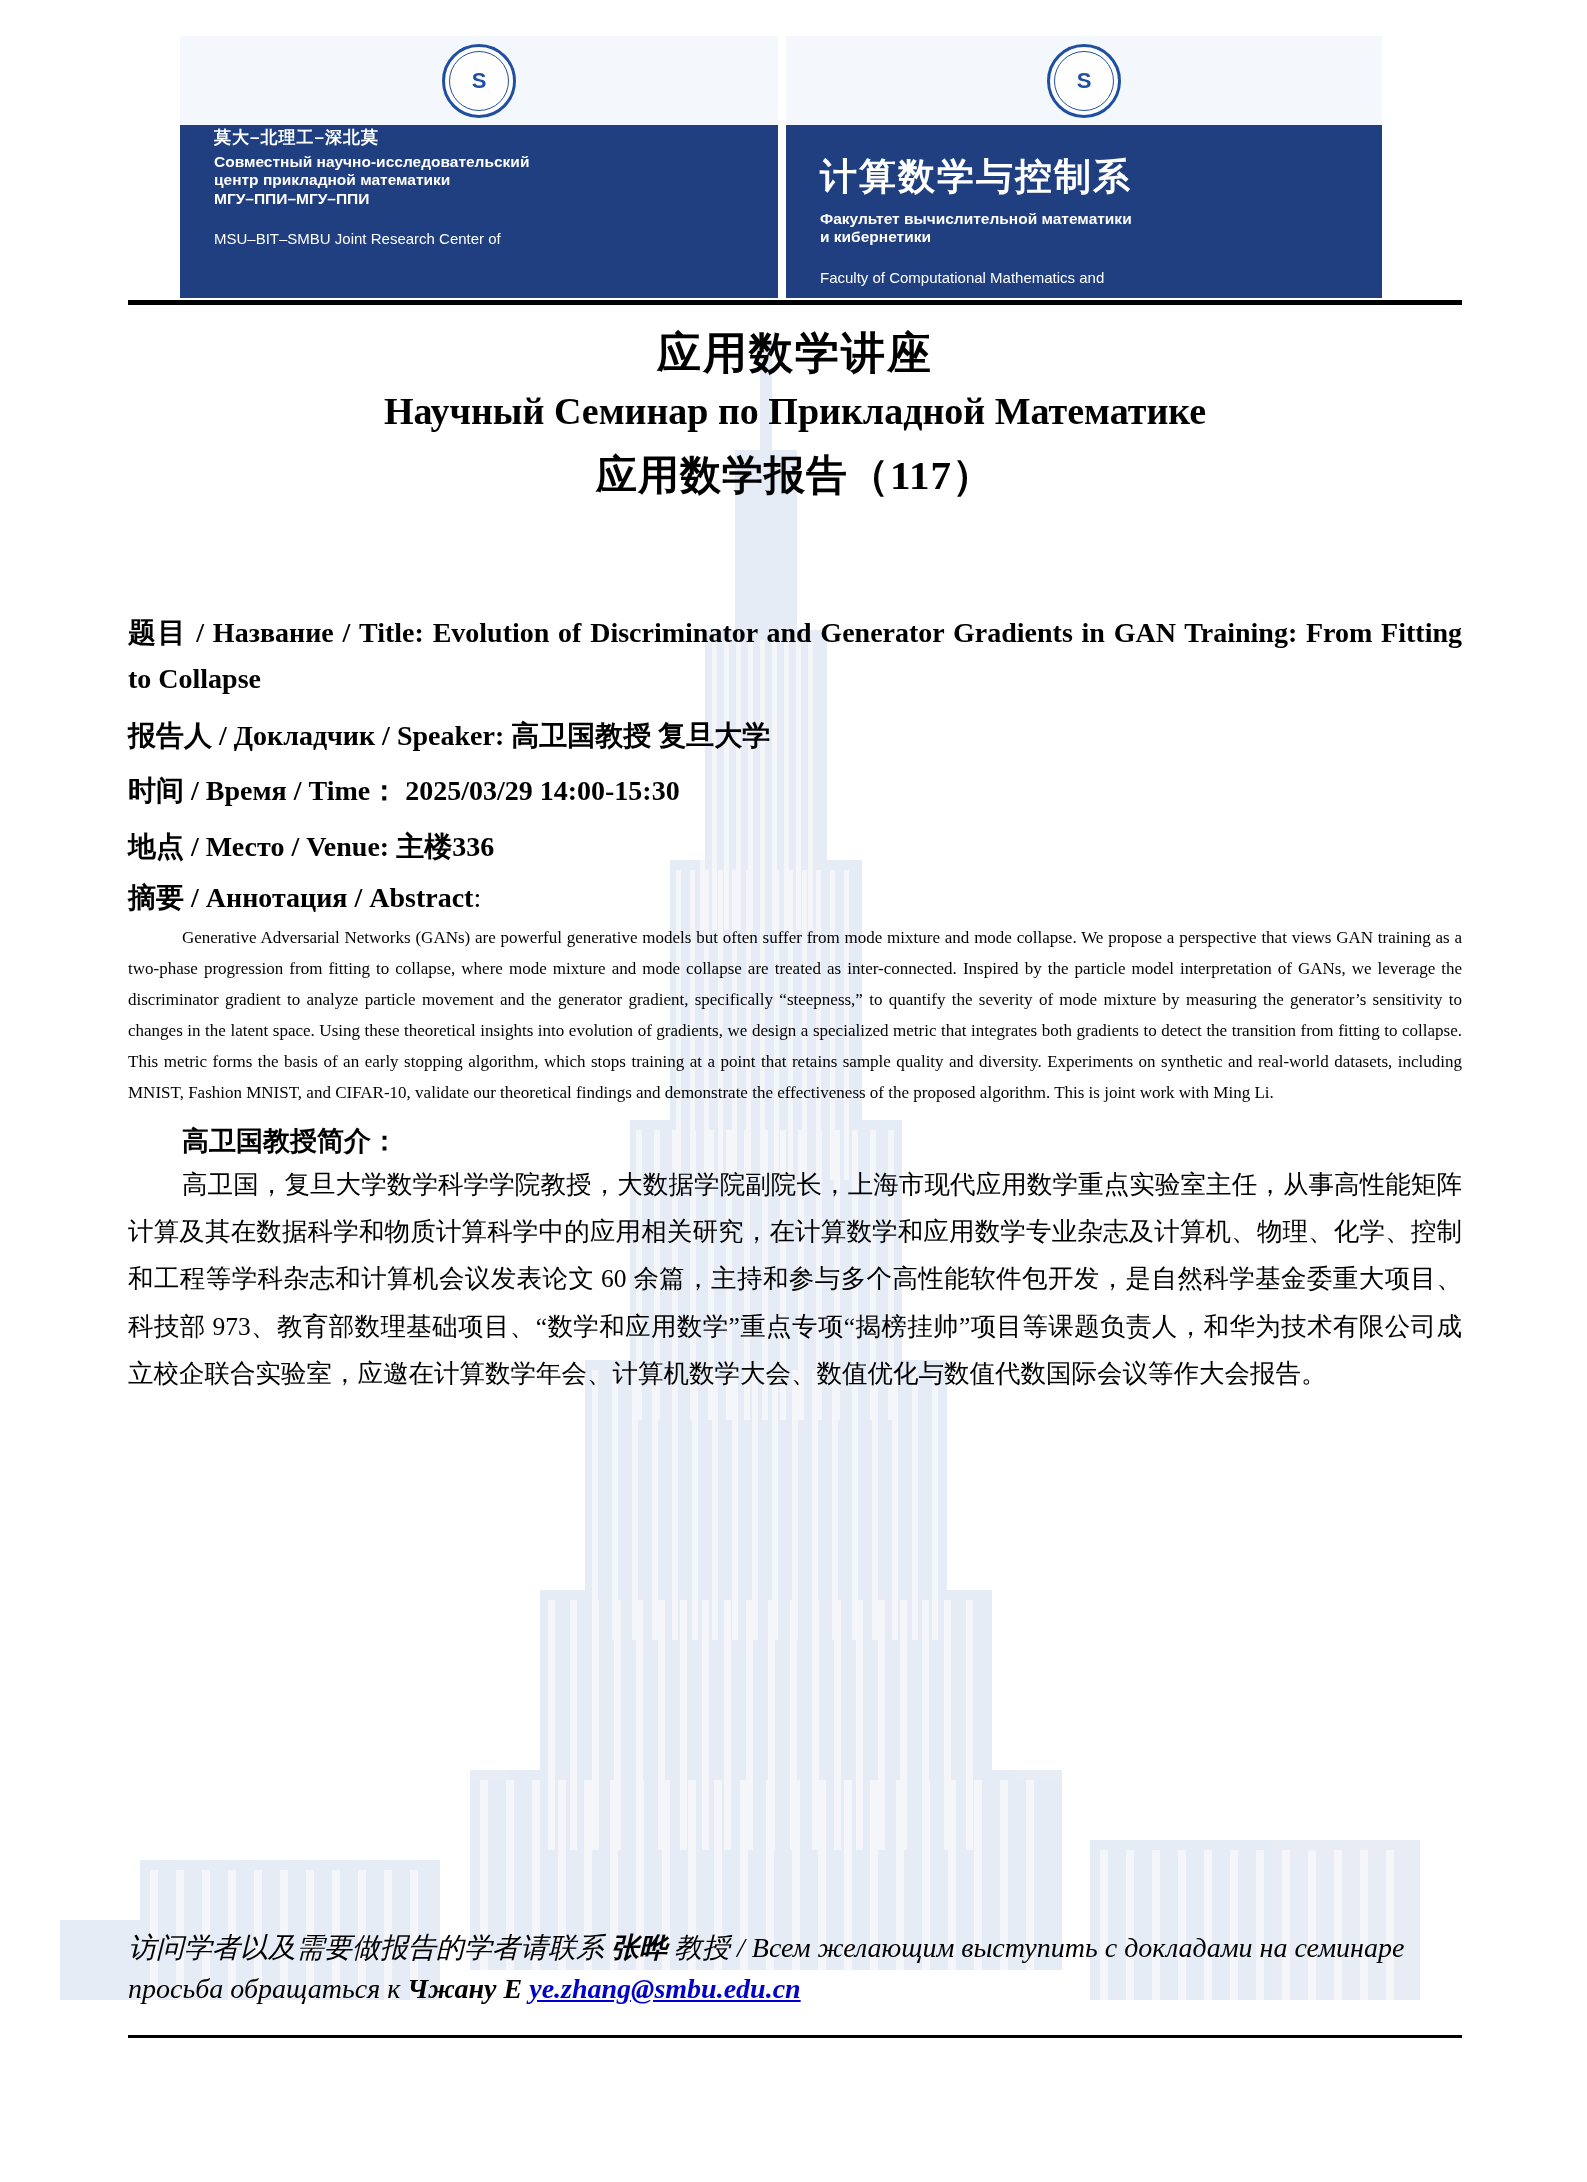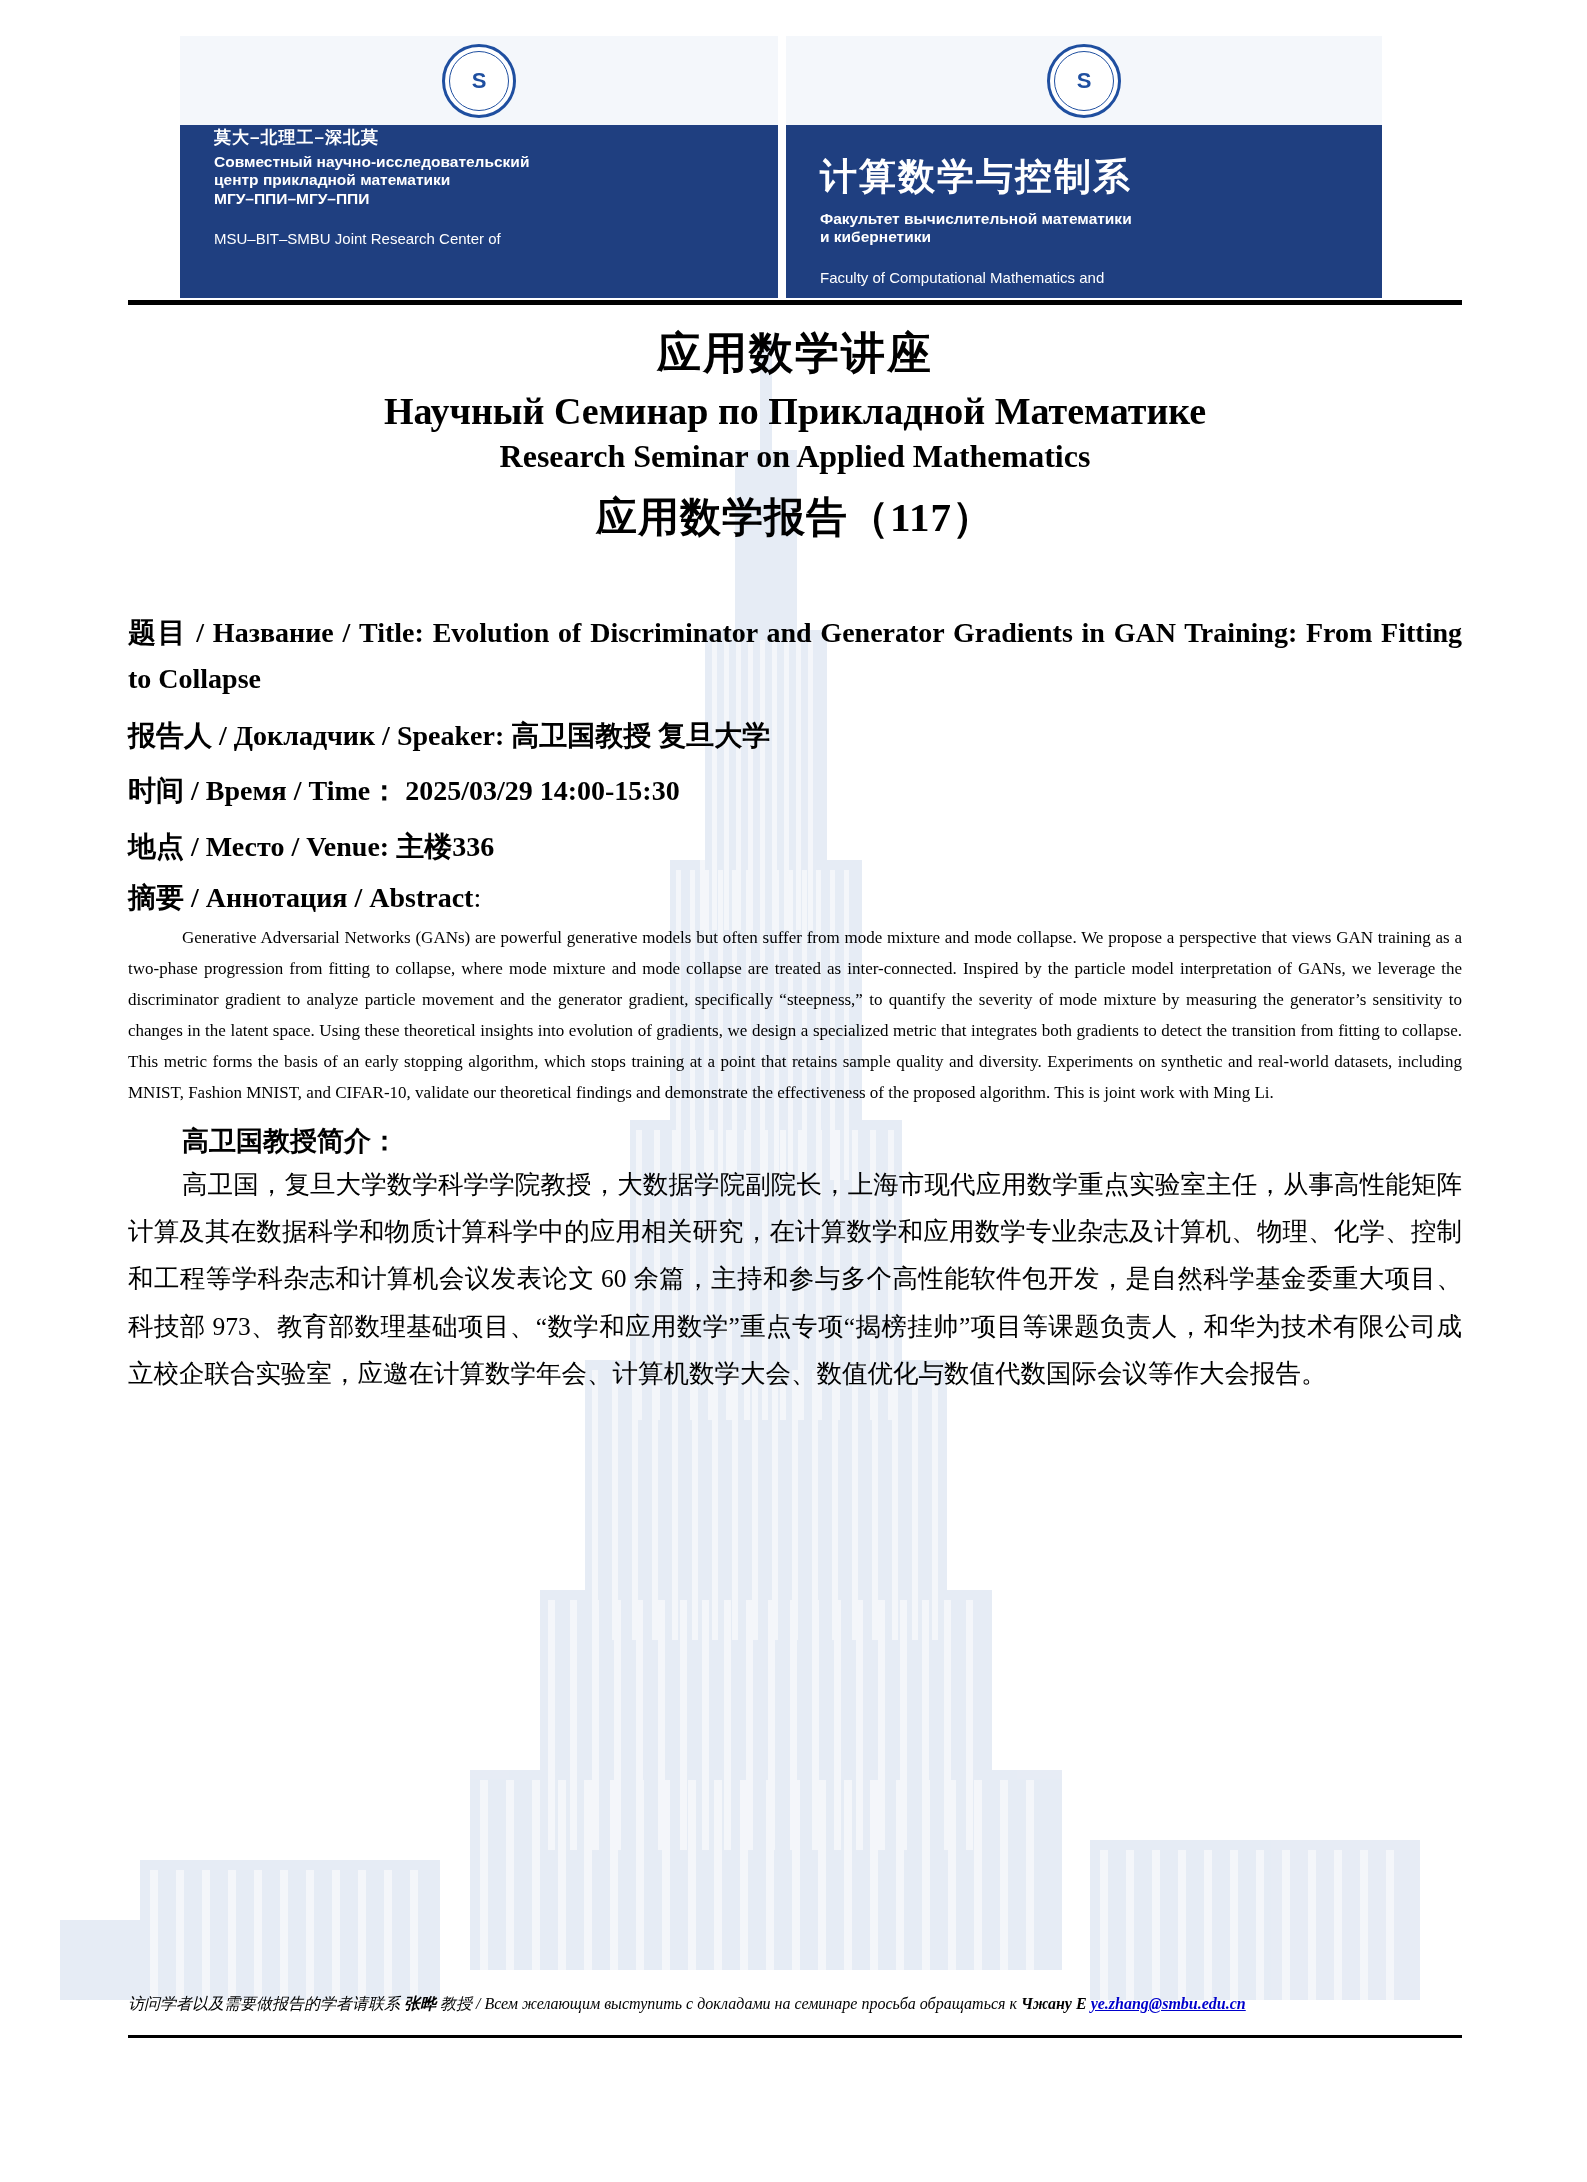--- a/index.html
+++ b/index.html
@@ -213,23 +213,23 @@
     left: 128px;
     top: 2035px;
     width: 1334px;
     height: 3px;
     background: #000000;
     z-index: 2;
   }
   .footer {
     position: absolute;
     left: 128px;
-    top: 1992px;
+    top: 1928px;
     width: 1334px;
-    font-size: 16px;
+    font-size: 28px;
     font-style: italic;
     line-height: 1.45;
     z-index: 2;
   }
   .footer b { font-weight: bold; }
   .footer .mail {
     color: #0000cc;
     text-decoration: underline;
     font-style: italic;
     font-weight: bold;
@@ -407,21 +407,20 @@
         <div class="bt-small en">Cybernetics</div>
       </div>
     </div>
   </div>
 
   <div class="banner-rule"></div>
 
   <div class="titles">
     <div class="t-cn">应用数学讲座</div>
     <div class="t-ru">Научный Семинар по Прикладной Математике</div>
-    <div class="t-en">Research Seminar on Applied Mathematics</div>
     <div class="t-cn2">应用数学报告（117）</div>
   </div>
 
   <div class="content">
 
     <div class="field title-field">
       <span class="label-cn">题目  / Название / Title:</span>
       <span class="value">Evolution of Discriminator and Generator Gradients in GAN Training: From Fitting to Collapse</span>
     </div>
 

